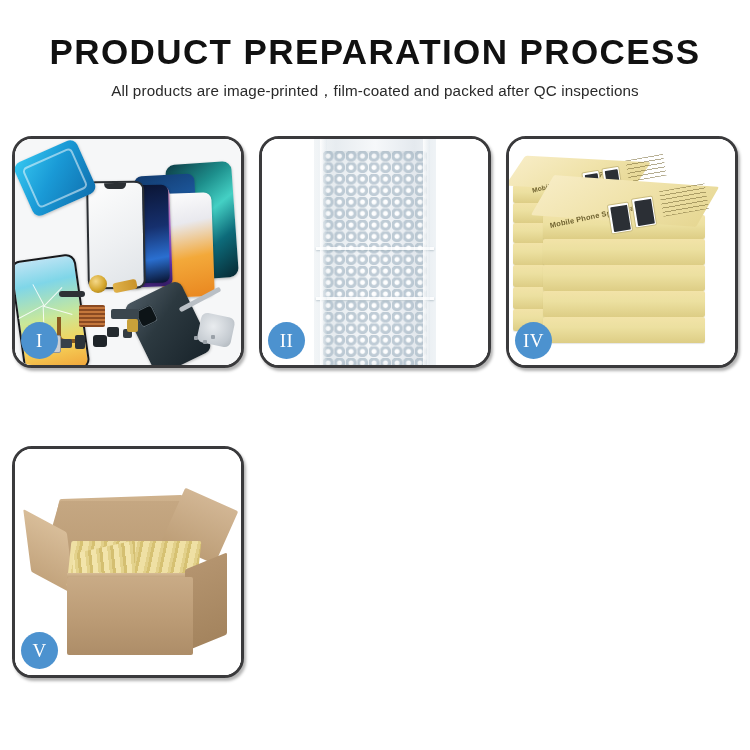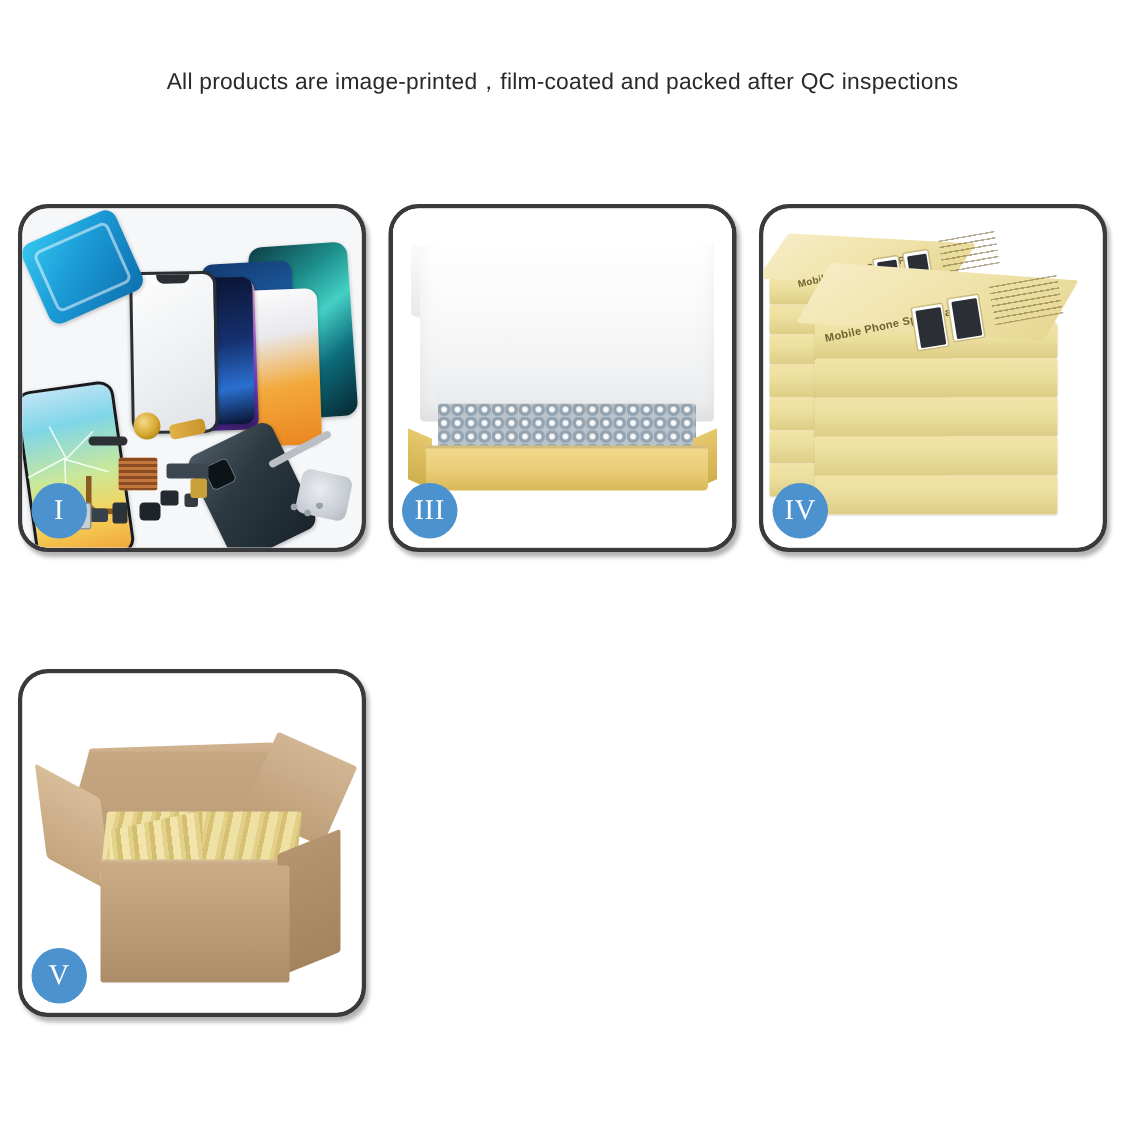--- a/index.html
+++ b/index.html
@@ -531,20 +531,21 @@
     width: 200px; height: 36px;
     background: linear-gradient(110deg, rgba(255,255,255,0) 0%, rgba(255,255,255,0.75) 45%, rgba(255,255,255,0) 90%);
     transform: rotate(-8deg);
     pointer-events: none;
   }
 </style>
 </head>
 <body>
 
 <div class="header">
+  <h1 class="page-title">PRODUCT PREPARATION PROCESS</h1>
   <p class="page-subtitle">All products are image-printed，film-coated and packed after QC inspections</p>
 </div>
 
 <div class="grid">
 
   <div class="panel">
     <div class="panel-inner">
       <div class="stage p1">
         <div class="phone ph-huawei"></div>
         <div class="phone ph-blue"></div>
@@ -576,36 +577,34 @@
         <div class="part pt-gold1"></div>
         <div class="part pt-sim"></div>
         <div class="part pt-tool"></div>
         <div class="part pt-tool2"></div>
         <div class="part pt-screws"></div>
       </div>
     </div>
     <div class="badge">I</div>
   </div>
 
-
   <div class="panel">
     <div class="panel-inner">
-      <div class="stage p3">
-        <div class="b3-lid-flapL"></div>
-        <div class="b3-lid-flapR"></div>
-        <div class="b3-lid"></div>
-        <div class="b3-foam"></div>
-        <div class="b3-inner-bubbles"></div>
-        <div class="b3-sideL"></div>
-        <div class="b3-sideR"></div>
-        <div class="b3-front"></div>
+      <div class="stage p2">
+        <div class="wrap-sheet"></div>
+        <div class="bubbles"></div>
+        <div class="wrap-seam" style="top:108px;"></div>
+        <div class="wrap-seam" style="top:158px;"></div>
+        <div class="wrap-edge" style="left:58px;"></div>
+        <div class="wrap-edge" style="right:58px;"></div>
       </div>
     </div>
-    <div class="badge">III</div>
+    <div class="badge">II</div>
   </div>
+
 
   <div class="panel">
     <div class="panel-inner">
       <div class="stage p4">
         <div class="stack">
 
           <div class="sbox" style="left:4px;  top:46px;  width:120px; height:18px;"></div>
           <div class="sbox" style="left:4px;  top:64px;  width:120px; height:20px;"></div>
           <div class="sbox" style="left:4px;  top:84px;  width:120px; height:20px;"></div>
           <div class="sbox" style="left:4px;  top:104px; width:120px; height:22px;"></div>

